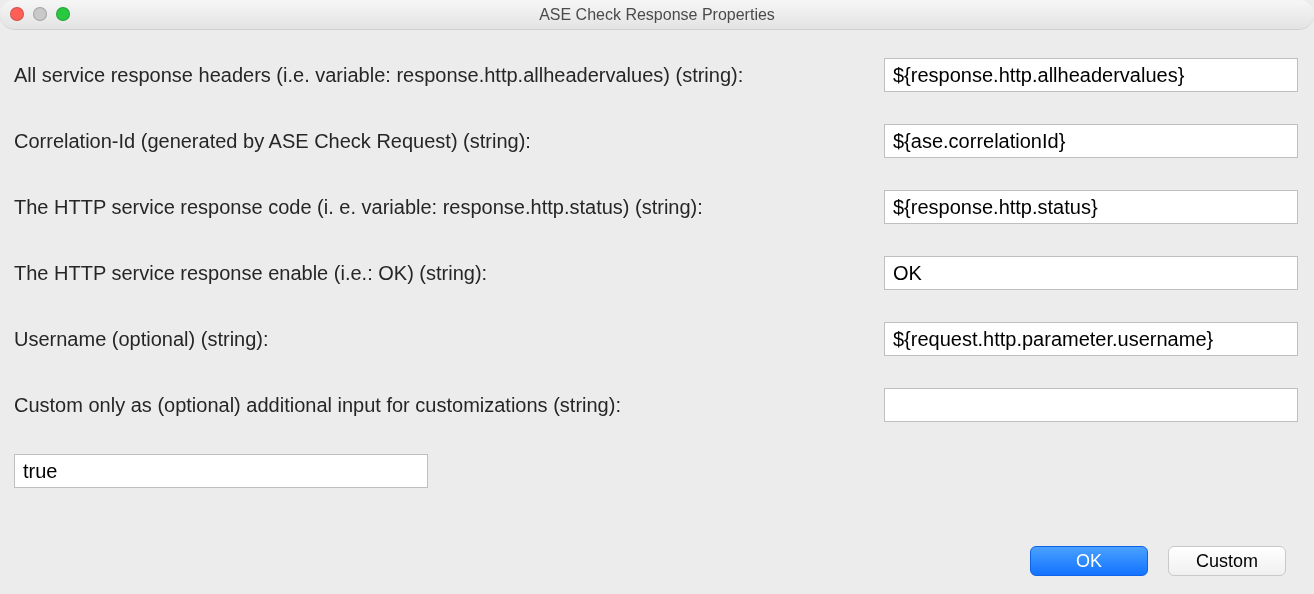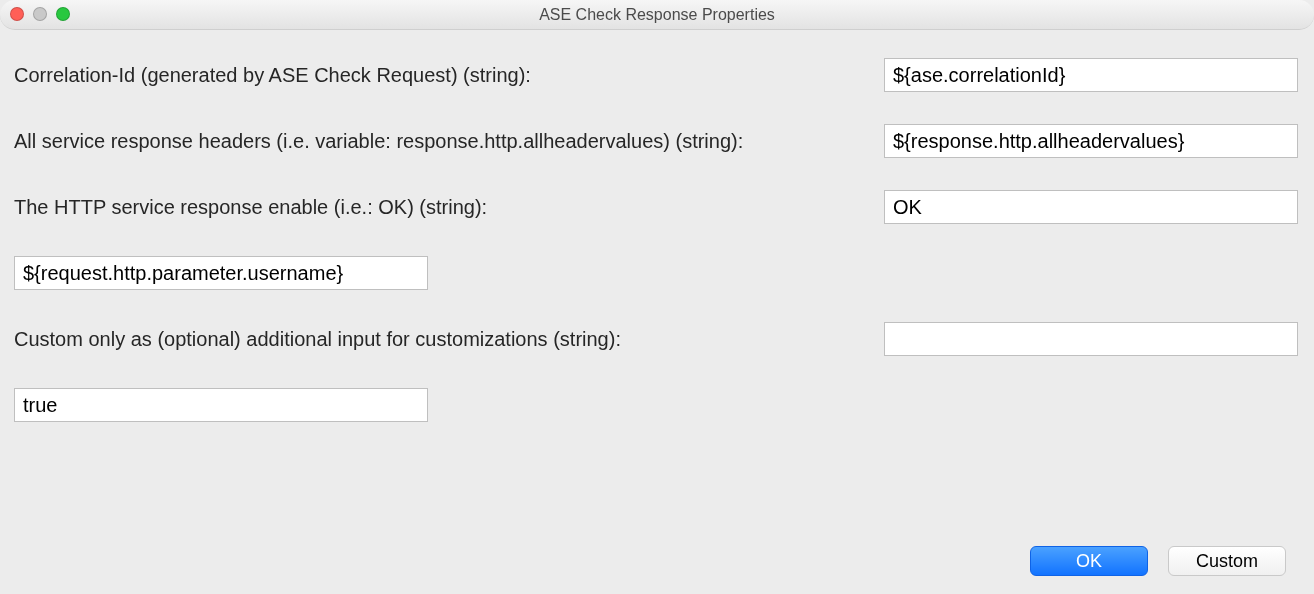--- a/index.html
+++ b/index.html
@@ -102,36 +102,41 @@
     <div class="tl tl-min"></div>
     <div class="tl tl-max"></div>
   </div>
   <div class="title-text">ASE Check Response Properties</div>
 </div>
 
 <div class="content">
   <div class="form">
 
     <div class="row">
+      <div class="label">All service response headers (i.e. variable: response.http.allheadervalues) (string):</div>
+      <div class="field"><input type="text" value="${response.http.allheadervalues}" style=""></div>
+    </div>
+
+    <div class="row">
       <div class="label">Correlation-Id (generated by ASE Check Request) (string):</div>
       <div class="field"><input type="text" value="${ase.correlationId}" style=""></div>
     </div>
 
     <div class="row">
-      <div class="label">All service response headers (i.e. variable: response.http.allheadervalues) (string):</div>
-      <div class="field"><input type="text" value="${response.http.allheadervalues}" style=""></div>
+      <div class="label">The HTTP service response code (i. e. variable: response.http.status) (string):</div>
+      <div class="field"><input type="text" value="${response.http.status}" style=""></div>
     </div>
-
 
     <div class="row">
       <div class="label">The HTTP service response enable (i.e.: OK) (string):</div>
       <div class="field"><input type="text" value="OK" style=""></div>
     </div>
 
     <div class="row">
+      <div class="label">Username (optional) (string):</div>
       <div class="field"><input type="text" value="${request.http.parameter.username}" style=""></div>
     </div>
 
     <div class="row">
       <div class="label">Custom only as (optional) additional input for customizations (string):</div>
       <div class="field"><input type="text" value="" style=""></div>
     </div>
 
     <div class="row">
       <div class="field"><input type="text" value="true" style=""></div>

